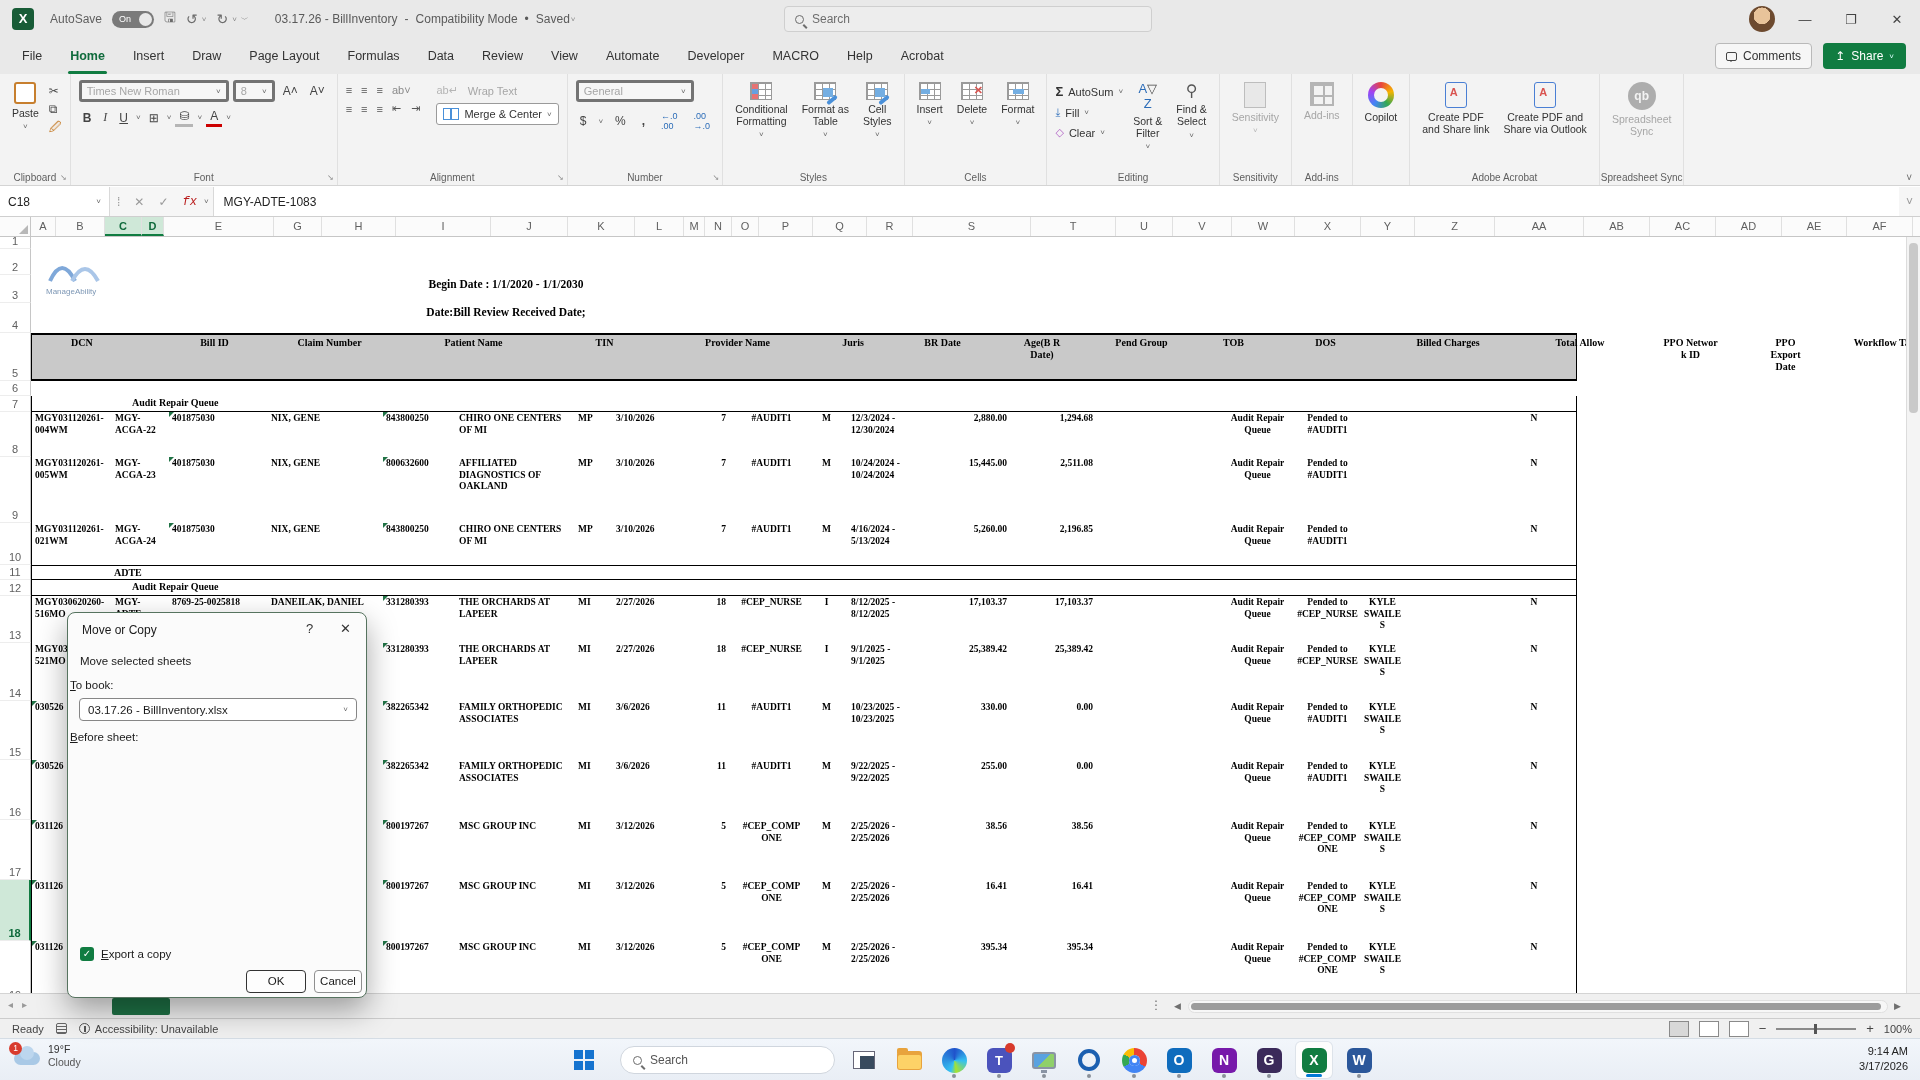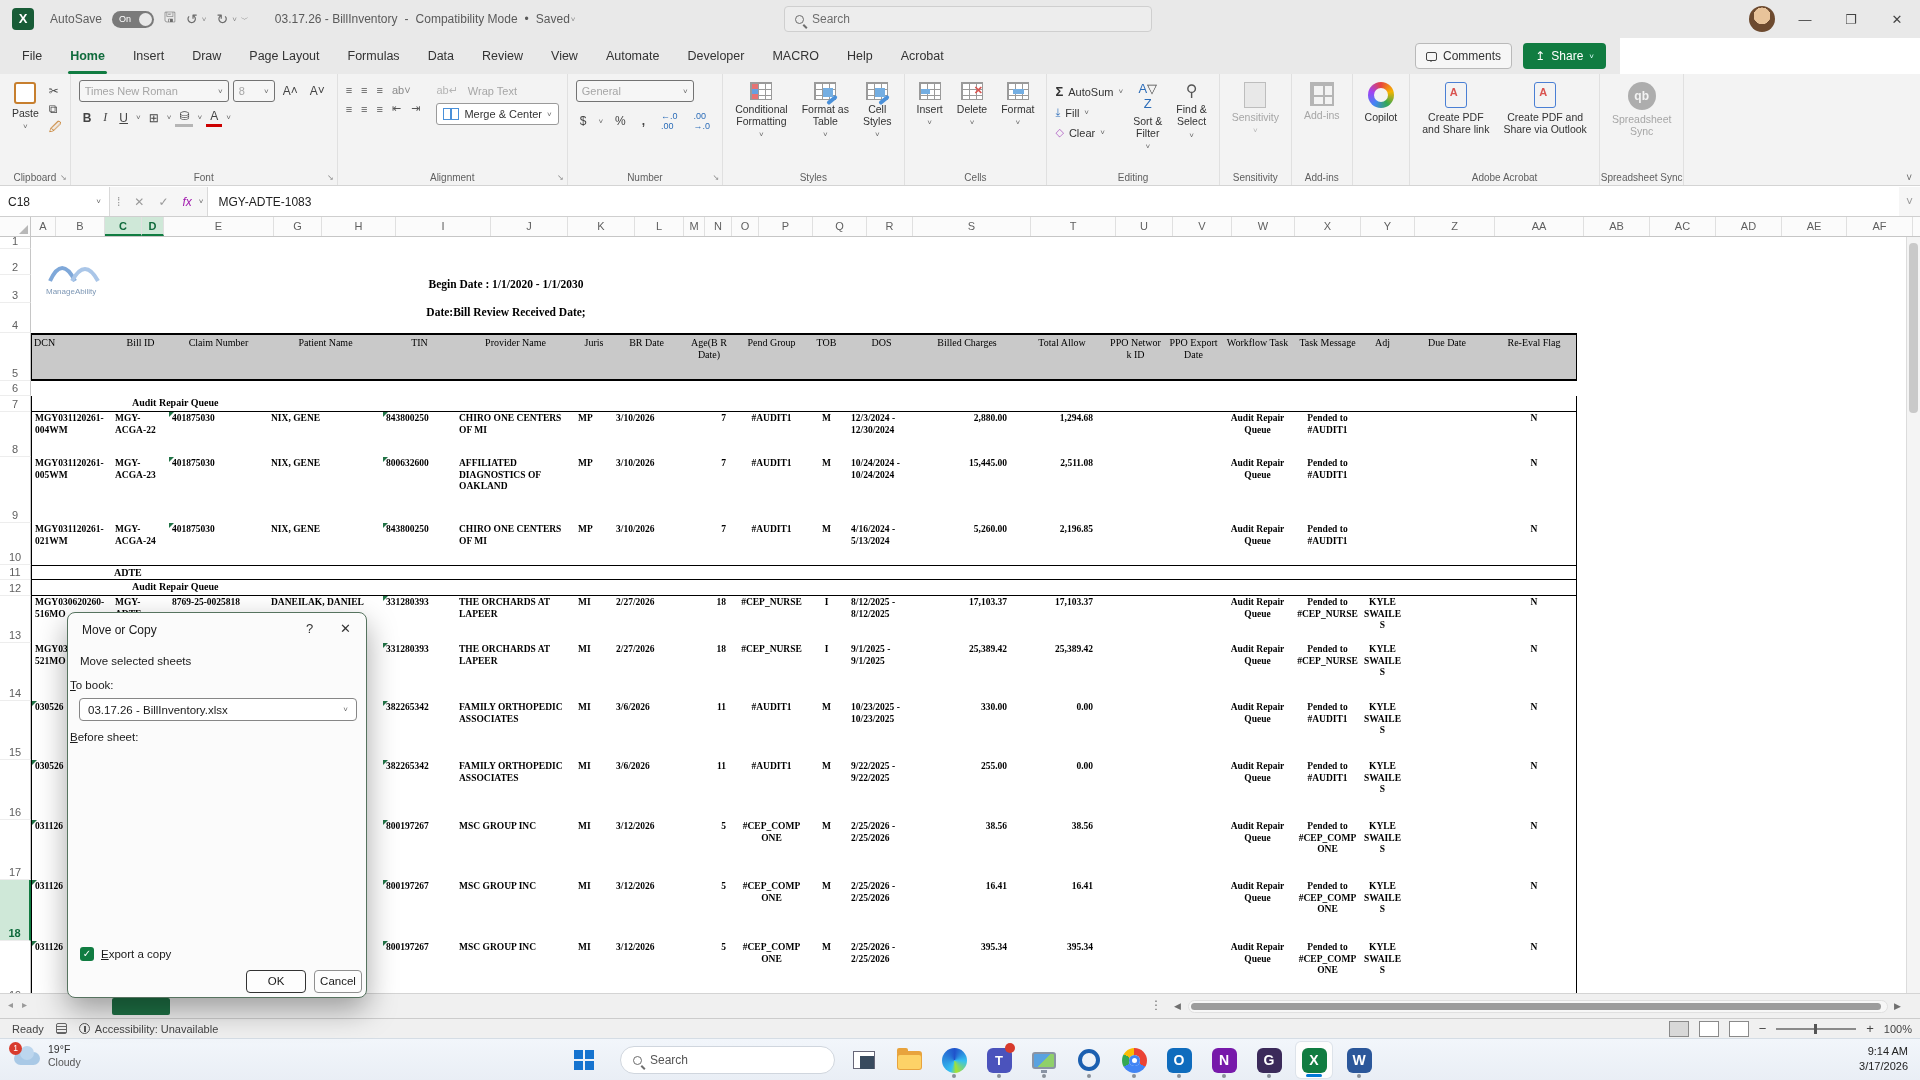--- a/index.html
+++ b/index.html
@@ -15,40 +15,40 @@
   .toggle::after{content:"";position:absolute;right:2px;top:2px;width:13px;height:13px;border-radius:50%;background:#e9e9e9;}
   .qbtn{color:#6b6b6b;font-size:14px;}
   .qsm{font-size:8px;color:#8a8a8a;margin-left:-6px;}
   .doc-title{margin-left:26px;color:#5a5a5a;font-size:12px;white-space:nowrap;display:flex;gap:7px;align-items:center;}
   .tsearch{position:absolute;left:784px;top:6px;width:368px;height:26px;background:#ededed;border:1px solid #cfcfcf;border-radius:4px;display:flex;align-items:center;color:#6d6d6d;font-size:12px;padding-left:10px;gap:8px;}
   .lens{width:9px;height:9px;border:1.6px solid #6d6d6d;border-radius:50%;position:relative;flex:0 0 auto;}
   .lens::after{content:"";position:absolute;left:8px;top:8px;width:5px;height:1.6px;background:#6d6d6d;transform:rotate(45deg);transform-origin:0 0;}
   .avatar{position:absolute;left:1749px;top:6px;width:26px;height:26px;border-radius:50%;background:radial-gradient(circle at 50% 38%,#e8c39a 0 40%,#6d4a2f 41% 100%);}
   .wctl{position:absolute;top:0;height:38px;width:46px;display:flex;align-items:center;justify-content:center;color:#444;font-size:13px;}
   
-  .tabrow{position:absolute;left:0;top:38px;width:1620px;height:36px;background:#e9e9e9;display:flex;align-items:stretch;padding-left:8px;}
+  .tabrow{position:absolute;left:0;top:38px;width:1920px;height:36px;background:#e9e9e9;display:flex;align-items:stretch;padding-left:8px;}
   .rtab{padding:0 14px;font-size:12.5px;color:#333;display:flex;align-items:center;position:relative;}
   .rtab.active{font-weight:bold;color:#0f6b3c;}
   .rtab.active::after{content:"";position:absolute;left:12px;right:12px;bottom:0;height:3px;background:#107c41;border-radius:2px;}
   .comments-btn{position:absolute;right:108px;top:5px;height:26px;border:1px solid #b9b9b9;border-radius:4px;background:#f6f6f6;display:flex;align-items:center;gap:6px;padding:0 10px;font-size:12px;color:#333;}
   .bubble{width:11px;height:9px;border:1.4px solid #444;border-radius:2px;position:relative;}
   .bubble::after{content:"";position:absolute;left:2px;bottom:-4px;border:2.5px solid transparent;border-top-color:#444;}
   .share-btn{position:absolute;right:14px;top:5px;height:26px;border-radius:4px;background:#107c41;color:#fff;display:flex;align-items:center;gap:6px;padding:0 12px;font-size:12px;}
   
   .ribbon{position:absolute;left:0;top:74px;width:1920px;height:112px;background:#f3f3f3;border-bottom:1px solid #d4d4d4;display:flex;}
   .rgroup{position:relative;border-right:1px solid #e0e0e0;padding:6px 8px 18px;display:flex;gap:6px;}
   .glabel{position:absolute;bottom:2px;left:0;right:0;text-align:center;font-size:10px;color:#5f5f5f;white-space:nowrap;}
   .launcher{position:absolute;bottom:3px;right:3px;font-size:8px;color:#8a8a8a;}
   .bigbtn{display:flex;flex-direction:column;align-items:center;justify-content:flex-start;font-size:10.5px;color:#333;text-align:center;gap:3px;padding:2px 4px;line-height:1.15;}
   .bigbtn .cap{white-space:pre-line;}
   .gray .cap{color:#a6a6a6;}
   .chev{font-size:8px;color:#666;}
   .minicol{display:flex;flex-direction:column;gap:4px;justify-content:flex-start;padding-top:4px;}
   .mini{font-size:12px;color:#444;line-height:14px;}
-  .combo{height:22px;border:1px solid #737373;border-radius:3px;background:#fff;font-size:11px;display:flex;align-items:center;padding:0 5px;justify-content:space-between;color:#333;}
+  .combo{height:22px;border:3px solid #737373;border-radius:3px;background:#fff;font-size:11px;display:flex;align-items:center;padding:0 5px;justify-content:space-between;color:#333;}
   .combo.dis{color:#a6a6a6;background:#f6f6f6;}
   .fontrow{display:flex;gap:4px;align-items:center;}
   .fbtn{font-size:12px;color:#444;padding:1px 4px;}
   .iconsq{width:22px;height:22px;border-radius:2px;position:relative;}
   .grid-ico{width:22px;height:18px;background:
      linear-gradient(#9a9a9a 1px,transparent 1px) 0 0/100% 6px,
      linear-gradient(90deg,#9a9a9a 1px,transparent 1px) 0 0/7px 100%,#fff;border:1px solid #9a9a9a;position:relative;}
   .cf::after{content:"";position:absolute;left:1px;top:1px;width:6px;height:15px;background:linear-gradient(#e57373 0 33%,#64a0e0 33% 66%,#e57373 66% 100%);}
   .ft::after,.cs::after{content:"";position:absolute;right:2px;bottom:2px;width:10px;height:9px;background:#74aee2;}
   .brush{position:absolute;right:-3px;bottom:-3px;width:12px;height:4px;background:#4a90d9;transform:rotate(-40deg);border-radius:2px;}
@@ -70,21 +70,21 @@
   .qb-ico{width:28px;height:28px;border-radius:50%;background:#adadad;color:#f3f3f3;font-weight:bold;font-size:12px;text-align:center;line-height:28px;}
   .mc-box{border:1px solid #9a9a9a;background:#fff;border-radius:3px;display:flex;align-items:center;gap:5px;font-size:11px;color:#333;padding:1px 6px;height:22px;}
   .mc-ico{width:16px;height:12px;border:1px solid #4a90d9;background:linear-gradient(90deg,transparent 44%,#4a90d9 44% 56%,transparent 56%);}
   .alset{display:flex;flex-direction:column;gap:6px;padding-top:4px;}
   .alrow{display:flex;gap:10px;color:#555;font-size:11px;align-items:center;}
   .aln{letter-spacing:-1px;}
   
   .fbar{position:absolute;left:0;top:187px;width:1920px;height:30px;background:#f6f6f6;border-bottom:1px solid #cfcfcf;display:flex;align-items:center;}
   .namebox{width:110px;height:100%;background:#fff;border-right:1px solid #d9d9d9;display:flex;align-items:center;justify-content:space-between;padding:0 8px;font-size:12px;color:#222;}
   .fico{color:#9a9a9a;font-size:12px;padding:0 7px;}
-  .fx{font-style:italic;font-family:Liberation Sans, sans-serif;color:#a21caf;}
+  .fx{font-style:italic;font-family:Liberation Mono, monospace;color:#b91c1c;}
   .finput{flex:1;height:100%;background:#fff;border-left:1px solid #d9d9d9;display:flex;align-items:center;padding-left:10px;font-size:12px;color:#222;}
   
   .colhdr{position:absolute;left:0;top:217px;width:1920px;height:20px;background:#fbfbfb;border-bottom:1px solid #c6c6c6;display:flex;}
   .corner{width:31px;height:100%;border-right:1px solid #c6c6c6;position:relative;}
   .corner::after{content:"";position:absolute;right:2px;bottom:2px;border-left:9px solid transparent;border-bottom:9px solid #b8b8b8;}
   .colh{height:100%;border-right:1px solid #e0e0e0;font-size:11px;color:#5f5f5f;text-align:center;line-height:19px;}
   .colh.sel{background:#cfe8d8;color:#0f6b3c;border-bottom:2px solid #107c41;font-weight:bold;}
   
   .sheet{position:absolute;left:0;top:237px;width:1920px;height:756px;background:#fff;overflow:hidden;}
   .band{display:flex;}
@@ -92,21 +92,21 @@
   .rownum.sel{background:#cfe8d8;color:#0f6b3c;border-right:2px solid #107c41;font-weight:bold;}
   .rowc{position:relative;width:1546px;flex:0 0 1546px;font-family:"Liberation Serif",serif;}
   .tbordered{border-left:1px solid #000;border-right:1px solid #000;}
   .band.hdr .rowc{background:#c9c9c9;border-top:2px solid #000;border-bottom:2px solid #000;display:flex;}
   .band.grp .rowc,.band.sub .rowc{border-bottom:1.5px solid #000;}
   .band.grp .rowc{border-top:1.5px solid #000;}
   .band.data .rowc{display:flex;}
   .tline{width:950px;text-align:center;font-weight:bold;font-size:11.5px;color:#000;padding-top:3px;}
   .glab{font-weight:bold;font-size:10px;padding-top:1px;}
   .cell{position:relative;padding:1px 3px;font-size:9.5px;font-weight:bold;color:#000;line-height:1.22;overflow:hidden;word-wrap:break-word;overflow-wrap:anywhere;}
-  .hcell{font-size:10px;font-weight:normal;text-align:center;padding:2px 2px;line-height:1.2;overflow:hidden;overflow-wrap:anywhere;}
+  .hcell{font-size:10px;font-weight:bold;text-align:center;padding:2px 2px;line-height:1.2;overflow:hidden;overflow-wrap:anywhere;margin-left:37px;}
   .al-l{text-align:left;}.al-c{text-align:center;}.al-r{text-align:right;padding-right:12px;}
   .err::before{content:"";position:absolute;left:0;top:0;border-top:5px solid #217346;border-right:5px solid transparent;}
   .logo{position:absolute;left:42px;top:14px;}
   .vscroll{position:absolute;right:0;top:237px;width:14px;height:756px;background:#f4f4f4;border-left:1px solid #dcdcdc;}
   .vthumb{position:absolute;left:2px;top:6px;width:9px;height:170px;background:#c9c9c9;border-radius:4px;}
   
   .tabstrip{position:absolute;left:0;top:993px;width:1920px;height:25px;background:#f0f0f0;border-top:1px solid #d4d4d4;}
   .navarr{position:absolute;top:5px;font-size:10px;color:#9a9a9a;}
   .sheettab{position:absolute;left:112px;top:4px;width:58px;height:17px;background:#1e7145;border-radius:2px;}
   .grip{position:absolute;left:1150px;top:4px;color:#6f6f6f;font-size:12px;}

